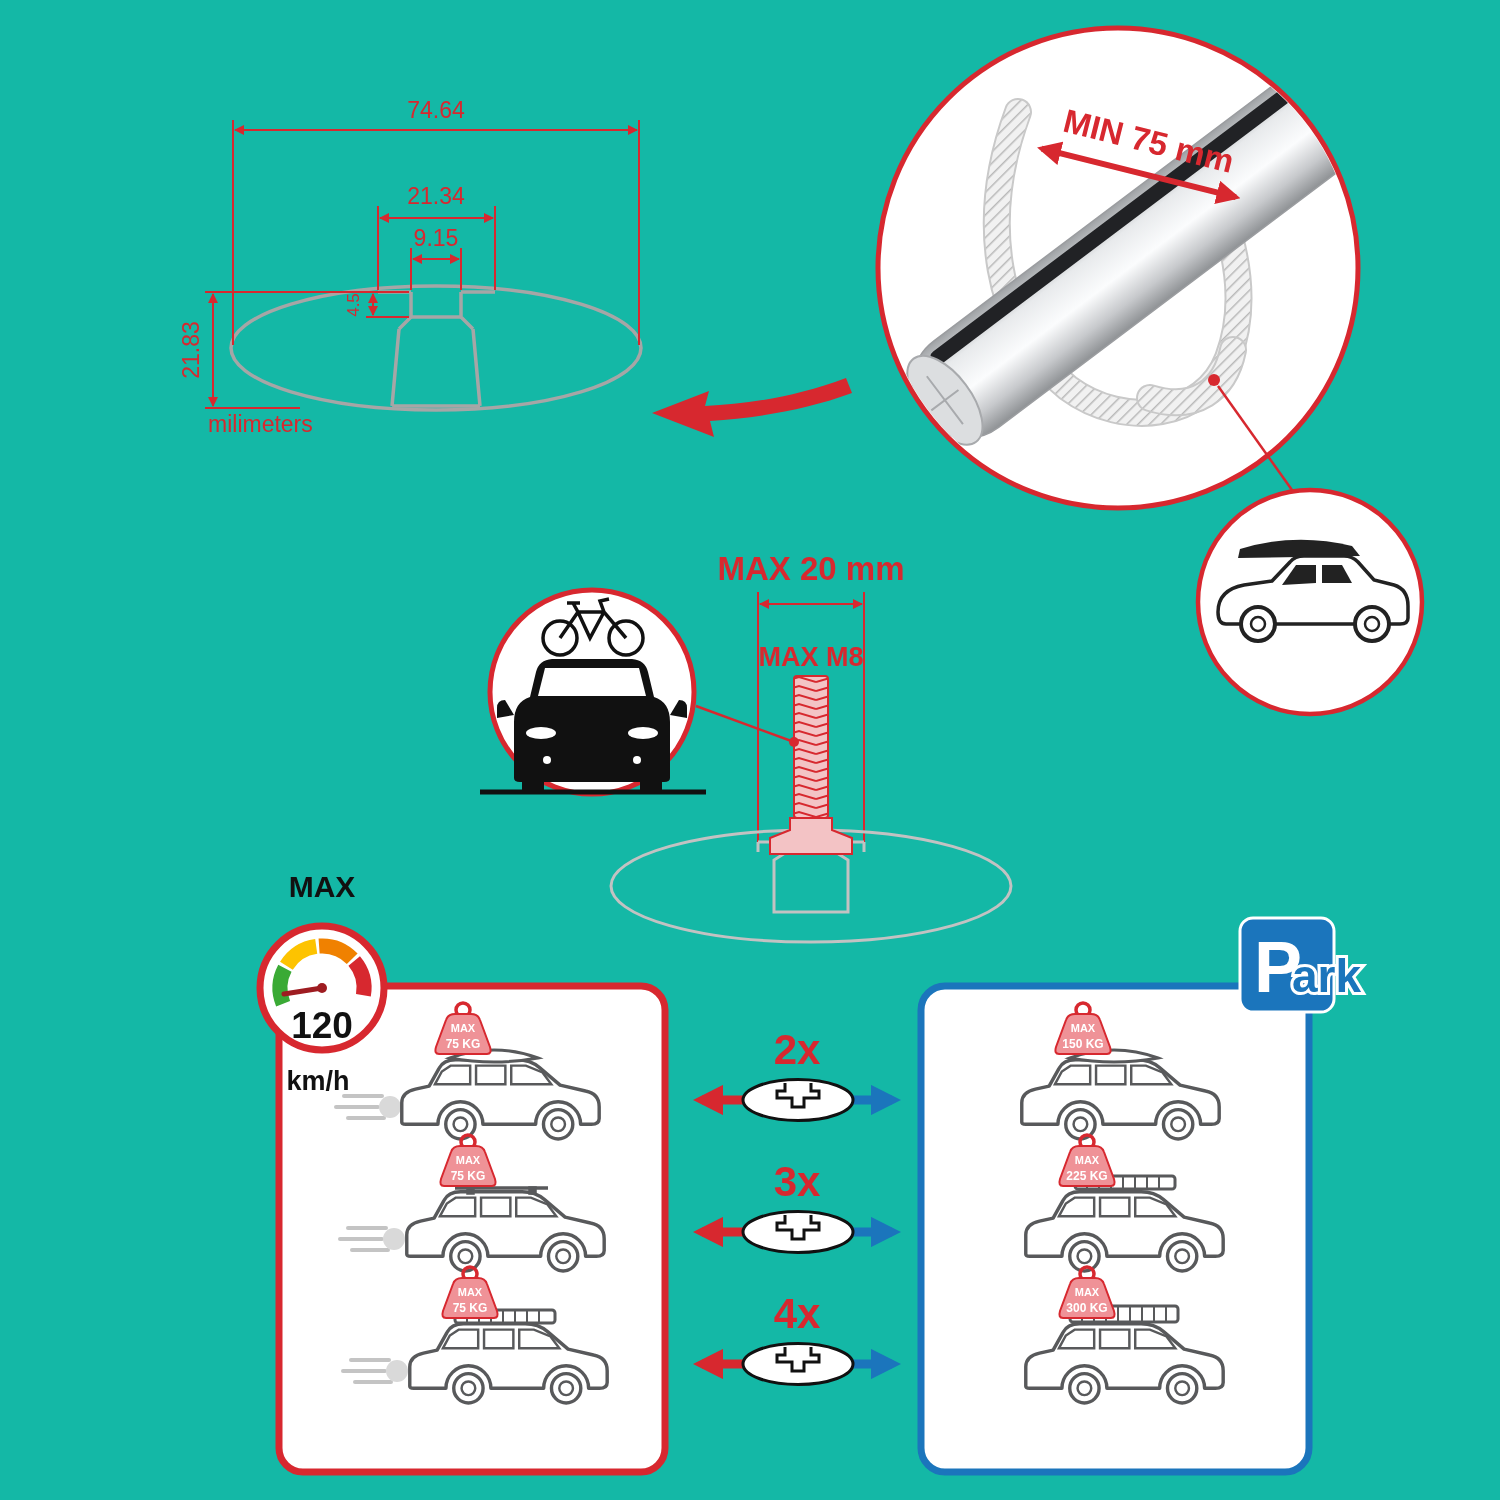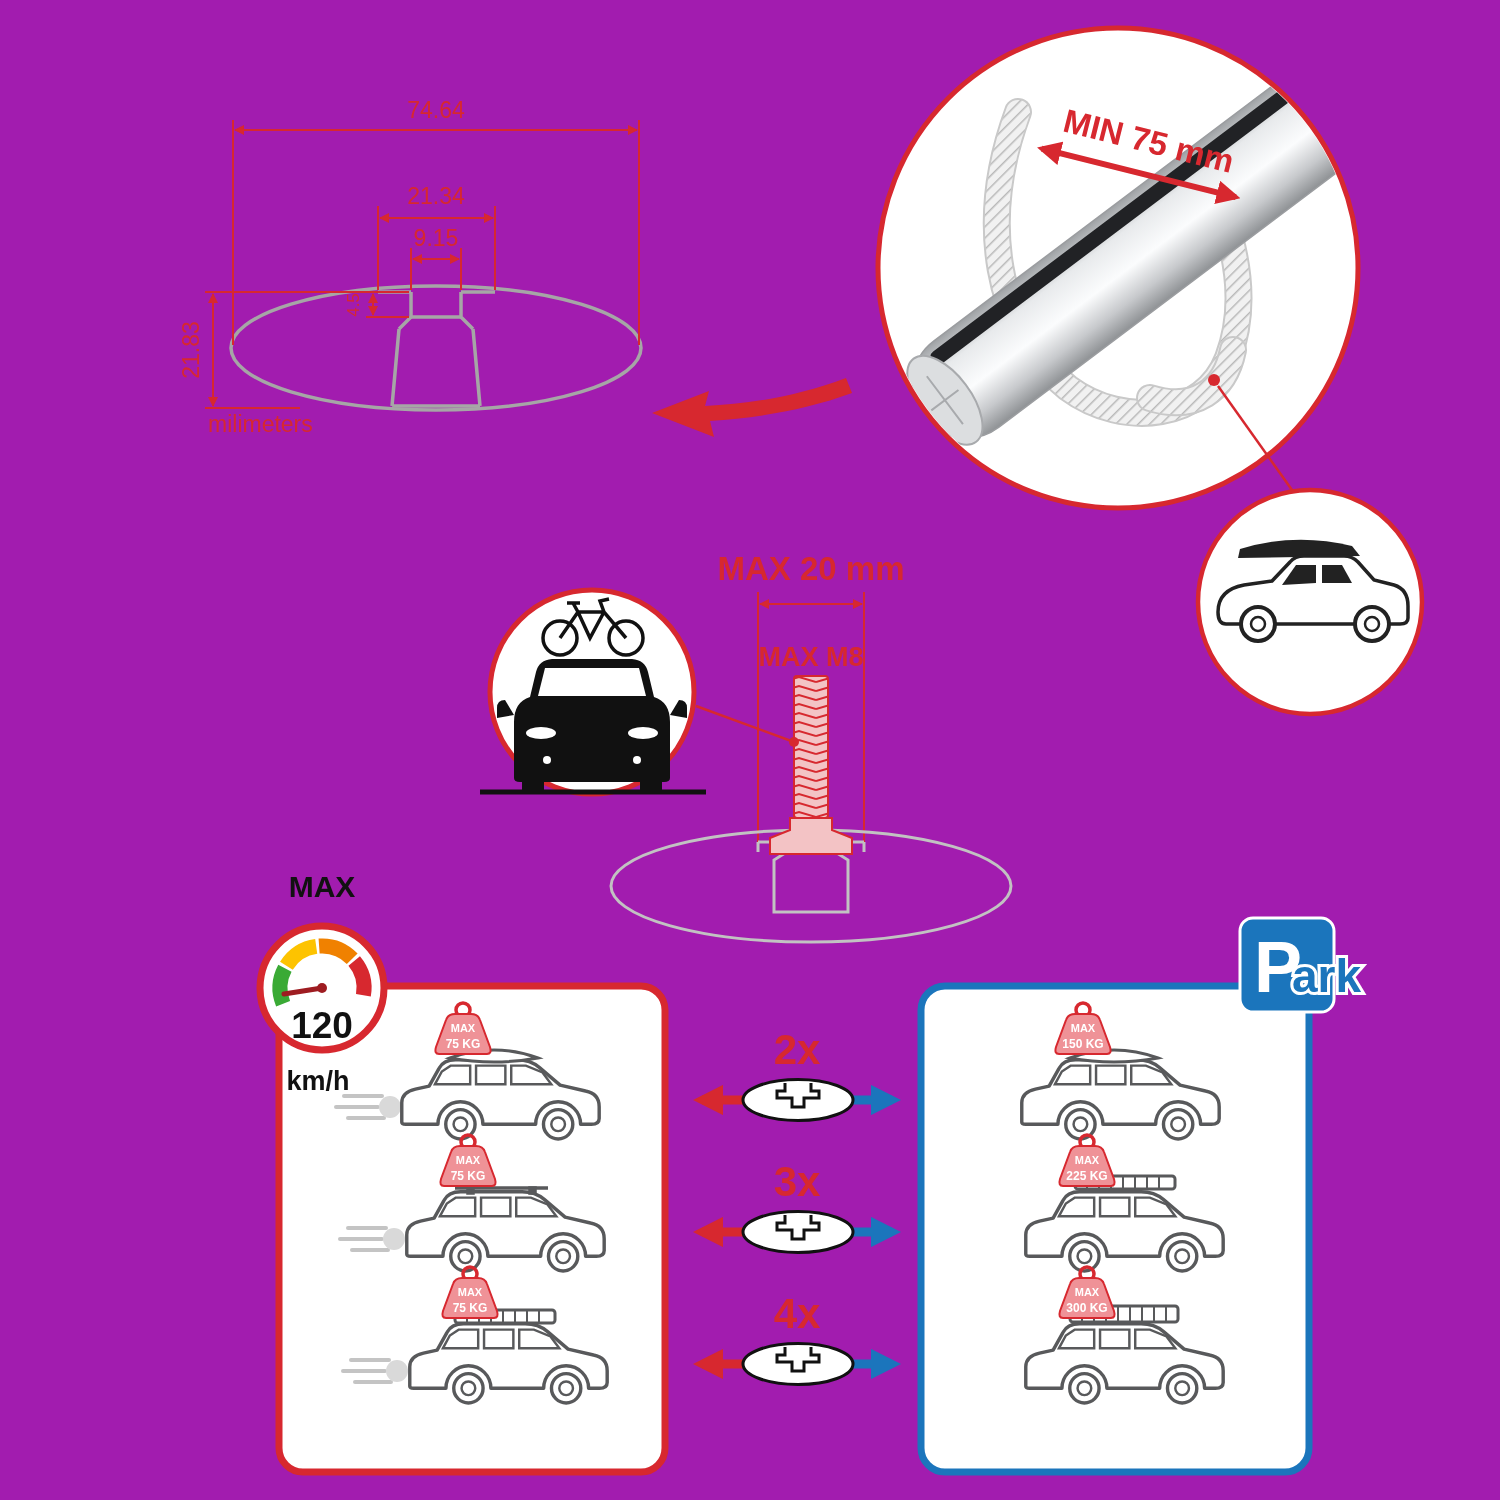--- a/index.html
+++ b/index.html
@@ -1,17 +1,17 @@
 <!DOCTYPE html>
 <html><head>
 <meta charset="utf-8">
 <style>
   html,body{margin:0;padding:0;background:#fff}
   body{width:1500px;height:1500px;overflow:hidden}
-  .canvas{width:1500px;height:1500px;position:relative;background:#a21caf;font-family:"Liberation Sans",sans-serif}
+  .canvas{width:1500px;height:1500px;position:relative;background:#14b8a6;font-family:"Liberation Sans",sans-serif}
   svg{display:block}
   text{font-family:"Liberation Sans","DejaVu Sans",sans-serif}
   .mid{text-anchor:middle}
   .dim{stroke:#d7282f;stroke-width:2;fill:none}
   .dim-thick{stroke:#d7282f;stroke-width:2.5;fill:none}
   .dim-label{font-size:23px;fill:#d7282f}
   .dim-label-sm{font-size:17px;fill:#d7282f}
   .gray-line{stroke:#a6a6a6;stroke-width:3.5;fill:none}
   .lgray-line{stroke:#c2c2c2;stroke-width:3;fill:none}
   .red-big{font-size:33px;font-weight:bold;fill:#d7282f}

